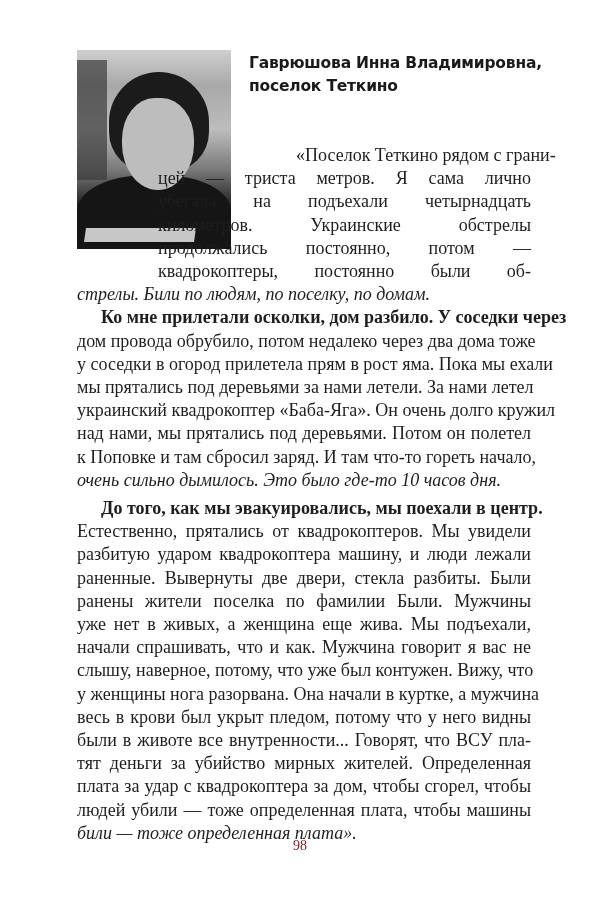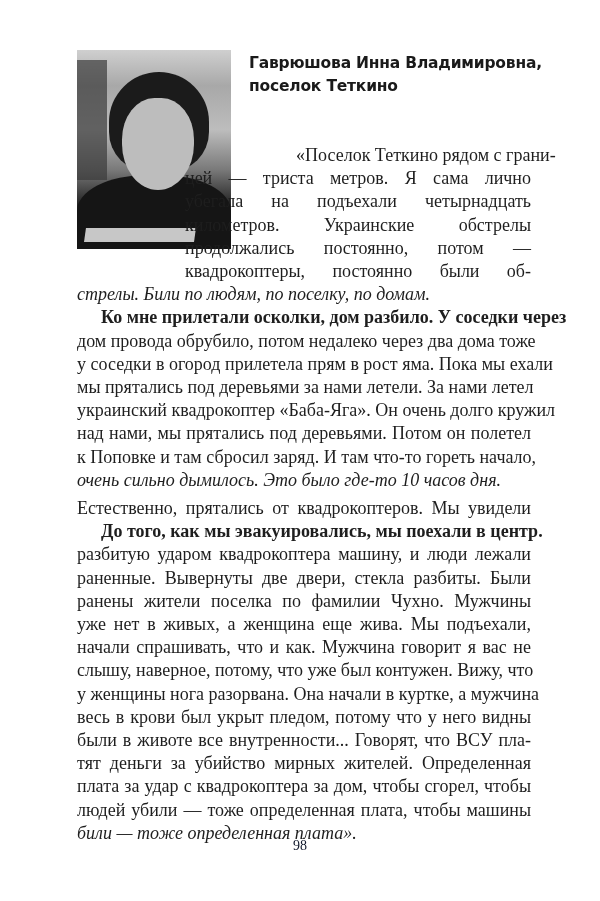--- a/index.html
+++ b/index.html
@@ -22,26 +22,26 @@
     font-family: "DejaVu Sans", "Liberation Sans", sans-serif; font-weight: bold;
     font-size: 15.5px; line-height: 23px; color: #1a1a1a; letter-spacing: -0.2px;
   }
   .heading div { white-space: nowrap; }
   .body-text {
     position: absolute; left: 77px; top: 144px; width: 454px;
     font-size: 18px; line-height: 23.2px; text-align: justify;
   }
   .line { display: block; white-space: nowrap; text-align-last: justify; text-align: justify; }
   .line.last { text-align-last: left; font-style: italic; }
-  .line.wrapcol { margin-left: 108px; }
+  .line.wrapcol { margin-left: 81px; }
   .line.indent { text-indent: 24px; font-weight: bold; }
   .line.indent-wrap { margin-left: 195px; text-indent: 24px; }
   .para-gap { height: 5px; }
   .page-number {
-    position: absolute; left: 0; width: 600px; top: 838px; text-align: center; font-size: 14px; color: #0f172a;
+    position: absolute; left: 0; width: 600px; top: 838px; text-align: center; font-size: 14px; color: #7f1d1d;
   }
 </style>
 </head>
 <body>
 
 <div class="photo">
   <div class="bg-left"></div>
   <div class="shirt"></div>
   <div class="hair"></div>
   <div class="face"></div>
@@ -67,25 +67,25 @@
   <span class="line">дом провода обрубило, потом недалеко через два дома тоже</span>
   <span class="line">у соседки в огород прилетела прям в рост яма. Пока мы ехали</span>
   <span class="line">мы прятались под деревьями за нами летели. За нами летел</span>
   <span class="line">украинский квадрокоптер «Баба-Яга». Он очень долго кружил</span>
   <span class="line">над нами, мы прятались под деревьями. Потом он полетел</span>
   <span class="line">к Поповке и там сбросил заряд. И там что-то гореть начало,</span>
   <span class="line last">очень сильно дымилось. Это было где-то 10 часов дня.</span>
 
   <div class="para-gap"></div>
 
+  <span class="line indent">До того, как мы эвакуировались, мы поехали в центр.</span>
   <span class="line">Естественно, прятались от квадрокоптеров. Мы увидели</span>
-  <span class="line indent">До того, как мы эвакуировались, мы поехали в центр.</span>
   <span class="line">разбитую ударом квадрокоптера машину, и люди лежали</span>
   <span class="line">раненные. Вывернуты две двери, стекла разбиты. Были</span>
-  <span class="line">ранены жители поселка по фамилии Чухно. Мужчины</span>
+  <span class="line">ранены жители поселка по фамилии Были. Мужчины</span>
   <span class="line">уже нет в живых, а женщина еще жива. Мы подъехали,</span>
   <span class="line">начали спрашивать, что и как. Мужчина говорит я вас не</span>
   <span class="line">слышу, наверное, потому, что уже был контужен. Вижу, что</span>
   <span class="line">у женщины нога разорвана. Она начали в куртке, а мужчина</span>
   <span class="line">весь в крови был укрыт пледом, потому что у него видны</span>
   <span class="line">были в животе все внутренности... Говорят, что ВСУ пла-</span>
   <span class="line">тят деньги за убийство мирных жителей. Определенная</span>
   <span class="line">плата за удар с квадрокоптера за дом, чтобы сгорел, чтобы</span>
   <span class="line">людей убили — тоже определенная плата, чтобы машины</span>
   <span class="line last">били — тоже определенная плата».</span>

